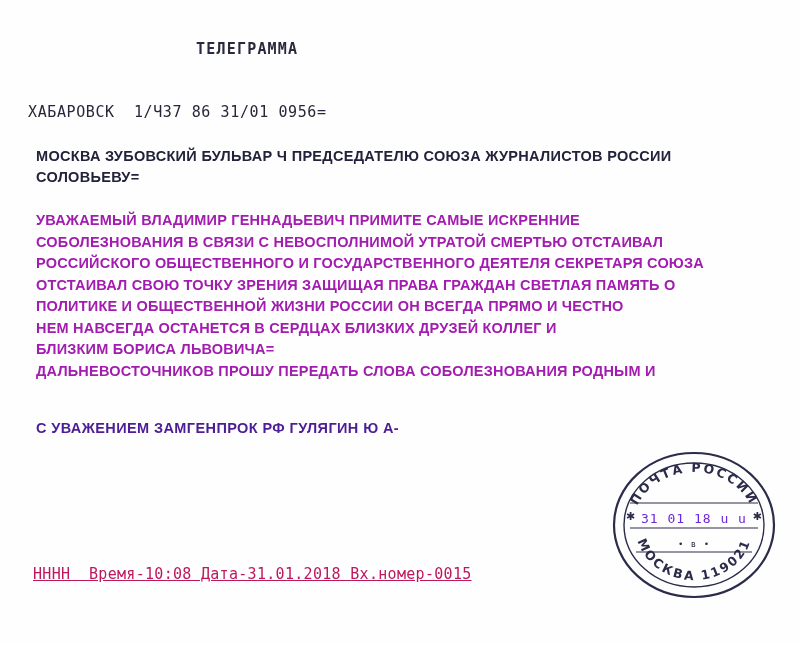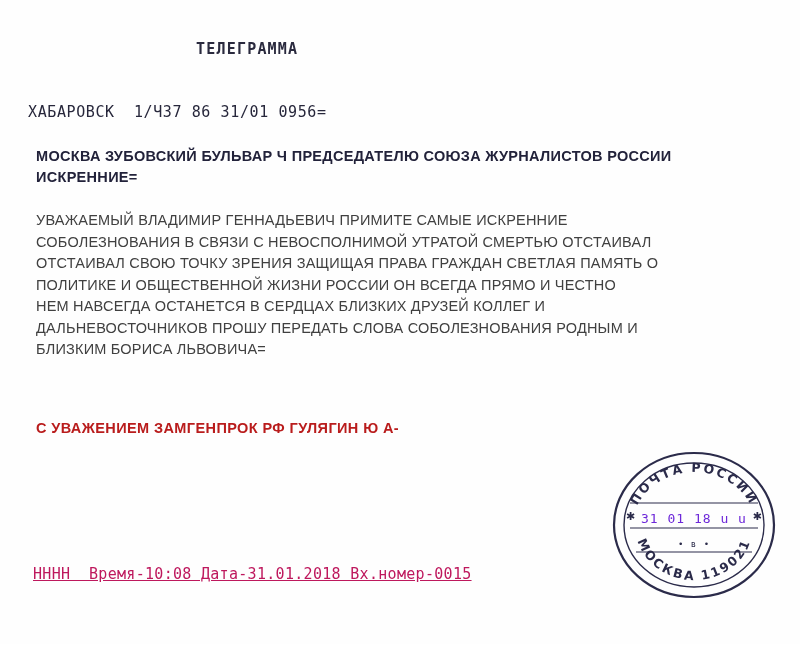--- a/index.html
+++ b/index.html
@@ -60,38 +60,38 @@
     white-space: pre;
   }
 
   .body-block {
     position: absolute;
     left: 36px;
     top: 210px;
     width: 745px;
     font-family: "Liberation Sans", sans-serif;
     font-size: 14.5px;
-    font-weight: normal;
+    font-weight: bold;
     line-height: 21.5px;
     letter-spacing: 0.2px;
-    color: #404040;
+    color: #a21caf;
   }
   .body-block div {
     white-space: pre;
   }
 
   .sign-block {
     position: absolute;
     left: 36px;
     top: 420px;
     font-family: "Liberation Sans", sans-serif;
     font-size: 14.5px;
     font-weight: bold;
     letter-spacing: 0.4px;
-    color: #b91c1c;
+    color: #4c1d95;
     white-space: pre;
   }
 
   .footer-line {
     position: absolute;
     left: 33px;
     top: 565px;
     font-family: "DejaVu Sans Mono", monospace;
     font-size: 15px;
     letter-spacing: 0.3px;
@@ -148,31 +148,32 @@
 <body>
 
 <div class="page">
 
   <div class="telegram-title">ТЕЛЕГРАММА</div>
 
   <div class="route-line">ХАБАРОВСК  1/Ч37 86 31/01 0956=</div>
 
   <div class="addr-block">
     <div>МОСКВА ЗУБОВСКИЙ БУЛЬВАР Ч ПРЕДСЕДАТЕЛЮ СОЮЗА ЖУРНАЛИСТОВ РОССИИ</div>
-    <div>ИСКРЕННИЕ=</div>
+    <div>СОЛОВЬЕВУ=</div>
   </div>
 
   <div class="body-block">
     <div>УВАЖАЕМЫЙ ВЛАДИМИР ГЕННАДЬЕВИЧ ПРИМИТЕ САМЫЕ ИСКРЕННИЕ</div>
     <div>СОБОЛЕЗНОВАНИЯ В СВЯЗИ С НЕВОСПОЛНИМОЙ УТРАТОЙ СМЕРТЬЮ ОТСТАИВАЛ</div>
+    <div>РОССИЙСКОГО ОБЩЕСТВЕННОГО И ГОСУДАРСТВЕННОГО ДЕЯТЕЛЯ СЕКРЕТАРЯ СОЮЗА</div>
     <div>ОТСТАИВАЛ СВОЮ ТОЧКУ ЗРЕНИЯ ЗАЩИЩАЯ ПРАВА ГРАЖДАН СВЕТЛАЯ ПАМЯТЬ О</div>
     <div>ПОЛИТИКЕ И ОБЩЕСТВЕННОЙ ЖИЗНИ РОССИИ ОН ВСЕГДА ПРЯМО И ЧЕСТНО</div>
     <div>НЕМ НАВСЕГДА ОСТАНЕТСЯ В СЕРДЦАХ БЛИЗКИХ ДРУЗЕЙ КОЛЛЕГ И</div>
+    <div>БЛИЗКИМ БОРИСА ЛЬВОВИЧА=</div>
     <div>ДАЛЬНЕВОСТОЧНИКОВ ПРОШУ ПЕРЕДАТЬ СЛОВА СОБОЛЕЗНОВАНИЯ РОДНЫМ И</div>
-    <div>БЛИЗКИМ БОРИСА ЛЬВОВИЧА=</div>
   </div>
 
   <div class="sign-block">С УВАЖЕНИЕМ ЗАМГЕНПРОК РФ ГУЛЯГИН Ю А-</div>
 
   <div class="footer-line">НННН  Время-10:08 Дата-31.01.2018 Вх.номер-0015</div>
 
   <div class="stamp">
     <svg width="168" height="155" viewBox="0 0 168 155" fill="none">
       <ellipse cx="84" cy="77" rx="80" ry="72" stroke="#2b2b4a" stroke-width="2.2" fill="none"></ellipse>
       <ellipse cx="84" cy="77" rx="70" ry="62" stroke="#2b2b4a" stroke-width="1.4" fill="none"></ellipse>

